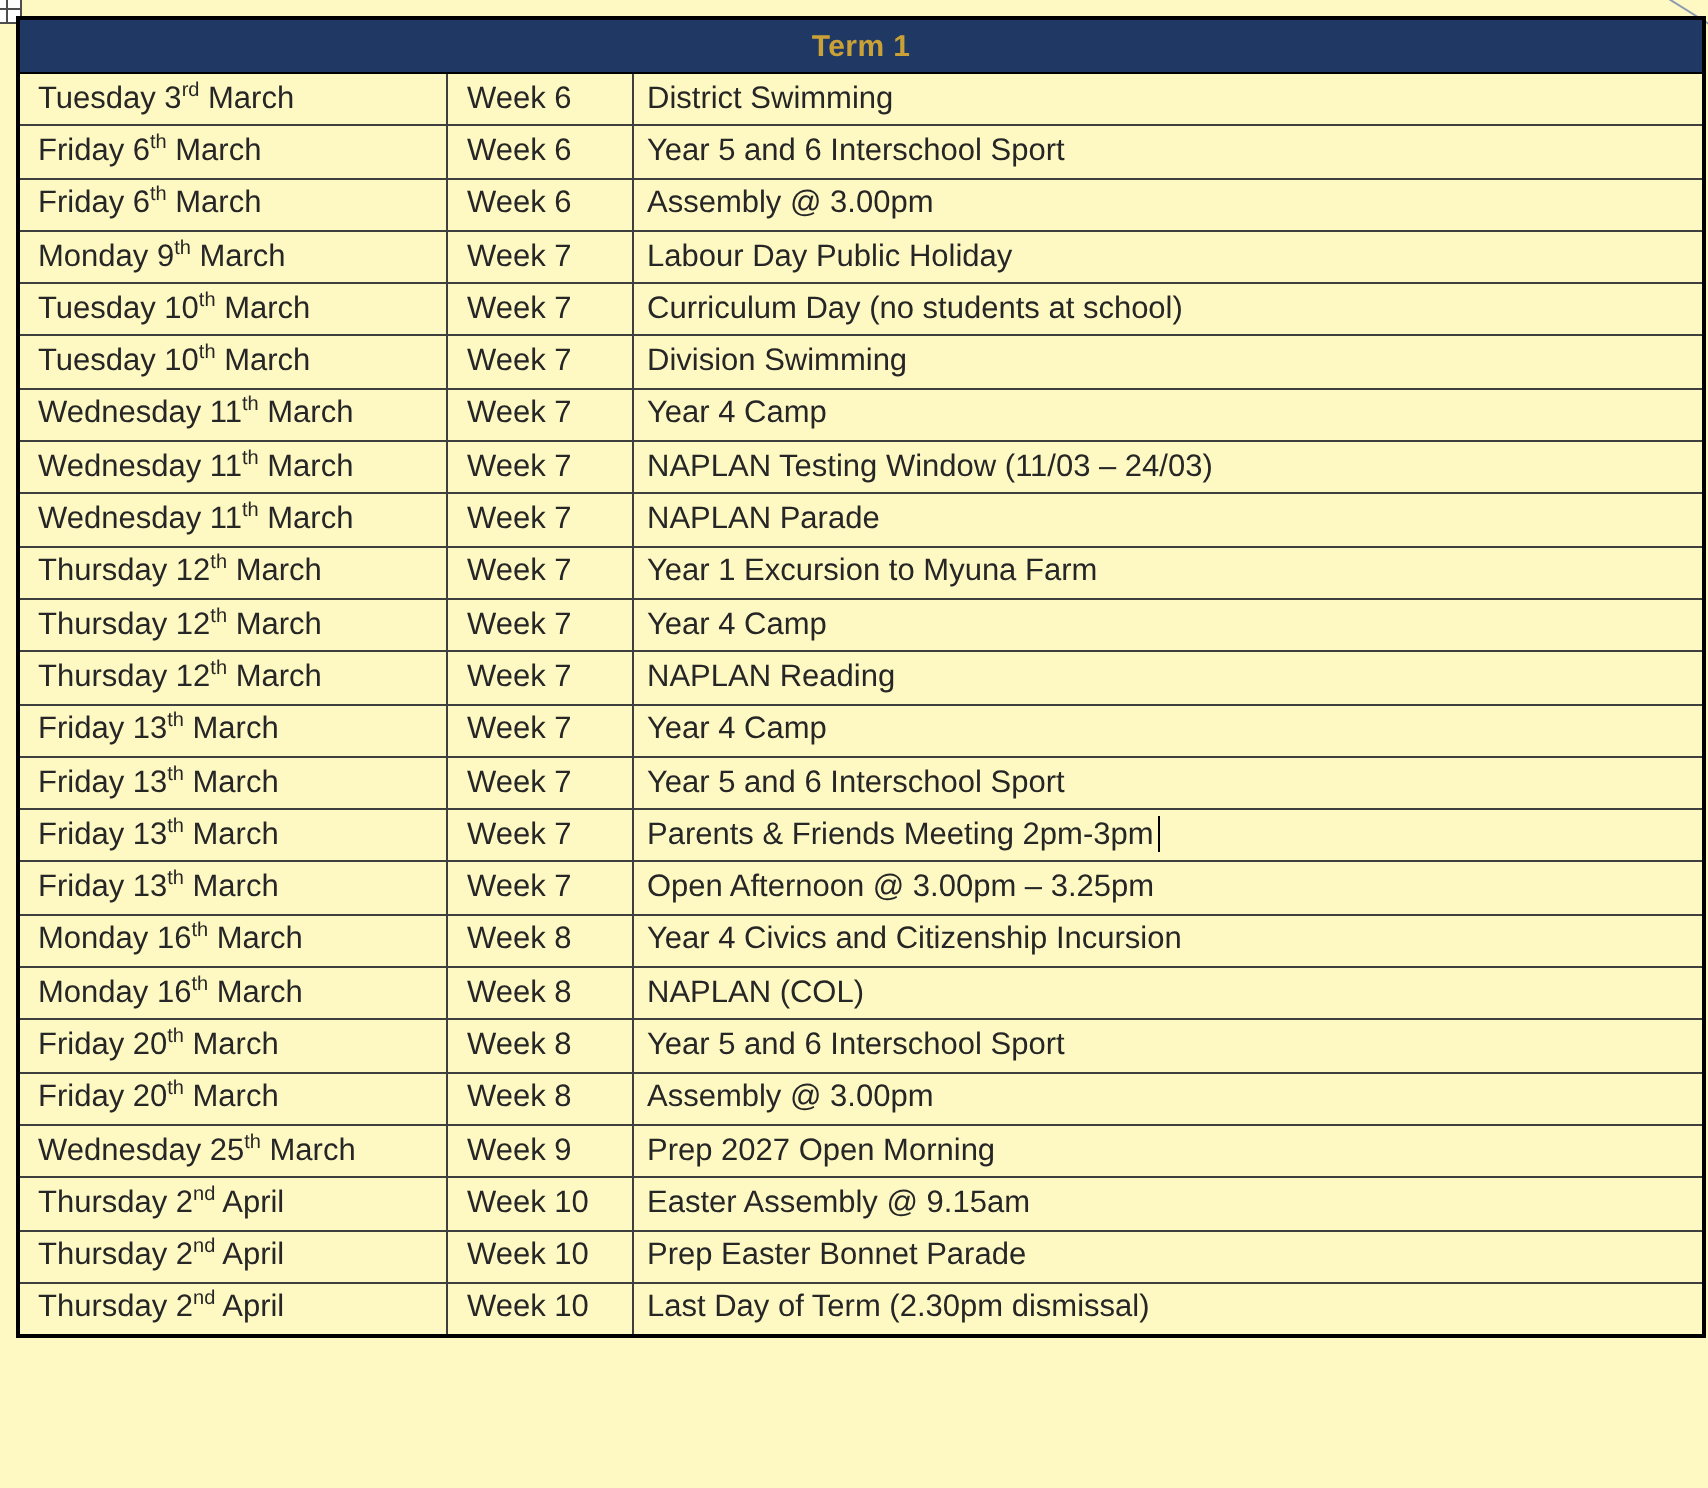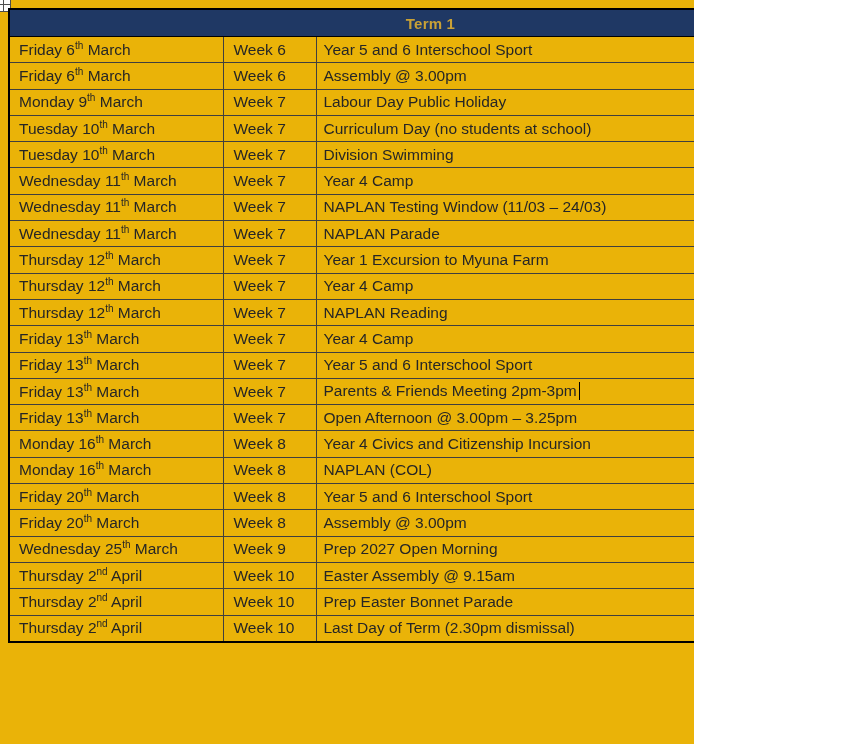--- a/index.html
+++ b/index.html
@@ -3,24 +3,24 @@
 <meta charset="utf-8">
 <style>
   html, body {
     margin: 0;
     padding: 0;
     background: #ffffff;
     font-family: "Liberation Sans", sans-serif;
   }
   .page {
     position: relative;
-    width: 694px;
+    width: 854px;
     height: 744px;
     overflow: hidden;
-    background: #eab308;
+    background: #fef9c3;
   }
   table.events {
     position: absolute;
     left: 8px;
     top: 8px;
     width: 845px;
     border-collapse: collapse;
     table-layout: fixed;
     border: 2px solid #000000;
   }
@@ -103,20 +103,25 @@
       <col style="width:214px">
       <col style="width:93px">
       <col>
     </colgroup>
     <thead>
       <tr>
         <th class="title-cell" colspan="3">Term 1</th>
       </tr>
     </thead>
     <tbody>
+    <tr>
+      <td class="c-date">Tuesday 3<sup>rd</sup> March</td>
+      <td class="c-week">Week 6</td>
+      <td class="c-event">District Swimming</td>
+    </tr>
 
     <tr>
       <td class="c-date">Friday 6<sup>th</sup> March</td>
       <td class="c-week">Week 6</td>
       <td class="c-event">Year 5 and 6 Interschool Sport</td>
     </tr>
 
     <tr>
       <td class="c-date">Friday 6<sup>th</sup> March</td>
       <td class="c-week">Week 6</td>

